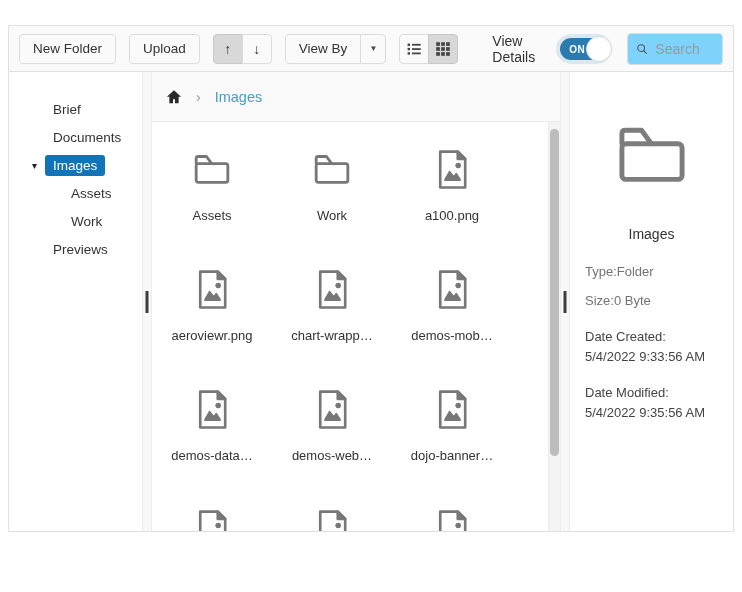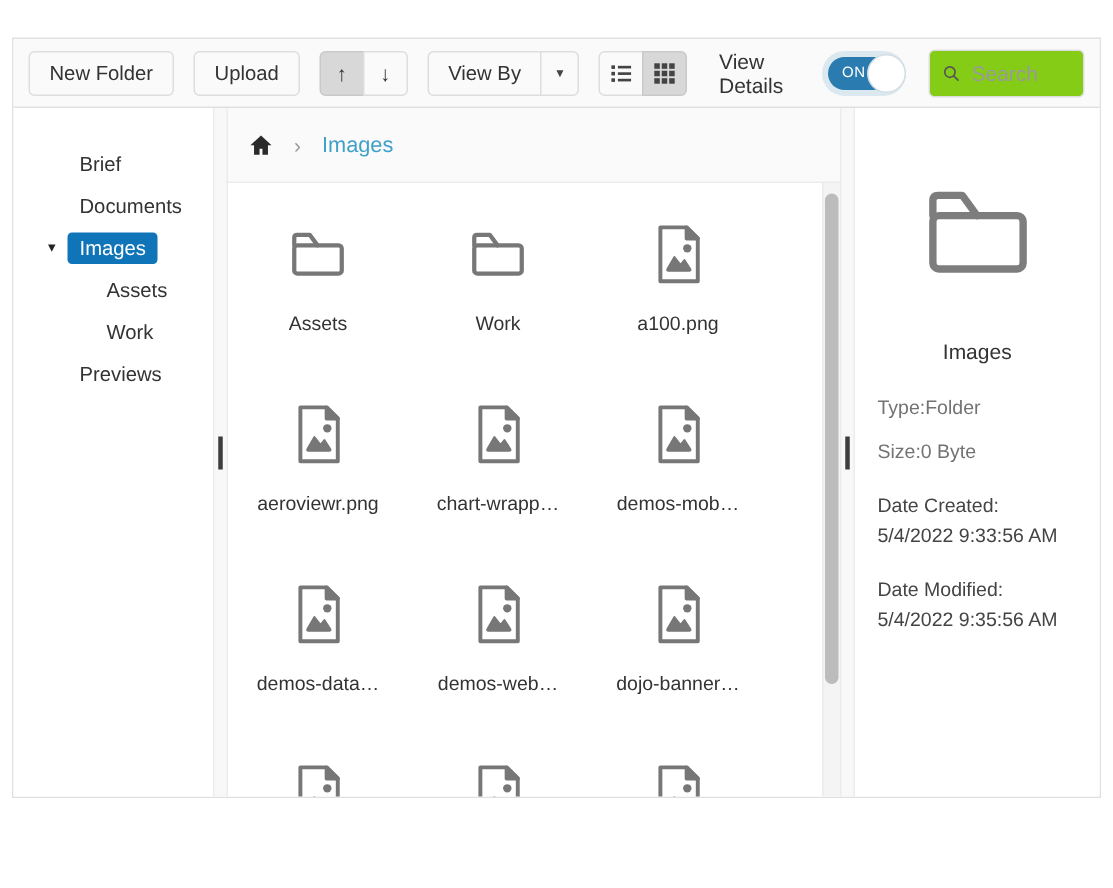--- a/index.html
+++ b/index.html
@@ -9,25 +9,25 @@
   
   .toolbar { height:46px; flex:0 0 46px; background:#fafafa; border-bottom:1px solid #e0e0e0; display:flex; align-items:center; padding:0 10px; gap:13px; }
   .btn { display:inline-flex; align-items:center; justify-content:center; height:30px; padding:0 13px; background:#fafafa; border:1px solid #ddd; border-radius:4px; font-size:13.5px; color:#333; cursor:pointer; white-space:nowrap; }
   .btn-group { display:inline-flex; }
   .btn-group .btn { border-radius:0; margin-left:-1px; }
   .btn-group .btn:first-child { border-radius:4px 0 0 4px; margin-left:0; }
   .btn-group .btn:last-child { border-radius:0 4px 4px 0; }
   .btn.icon-btn { width:30px; padding:0; font-size:14px; }
   .btn.active { background:#d8d8d8; border-color:#c9c9c9; }
   .caret { font-size:8px; color:#444; line-height:1; }
-  .view-details-label { font-size:14px; color:#333; margin-left:8px; }
+  .view-details-label { font-size:14px; color:#333; margin-left:21px; }
   .switch { position:relative; width:48px; height:22px; border-radius:12px; background:#2a7cb0; box-shadow:0 0 0 4px rgba(42,124,176,0.14); cursor:pointer; flex:0 0 auto; margin:0 6px; }
-  .switch .on-label { position:absolute; left:9px; top:50%; transform:translateY(-50%); color:#fff; font-size:10px; font-weight:normal; letter-spacing:0.5px; }
+  .switch .on-label { position:absolute; left:9px; top:50%; transform:translateY(-50%); color:#fff; font-size:10px; font-weight:bold; letter-spacing:0.5px; }
   .switch .knob { position:absolute; right:-4px; top:-2px; width:26px; height:26px; border-radius:50%; background:#fff; border:1px solid #d3dce2; }
-  .search-box { margin-left:auto; width:140px; height:32px; background:#84cc16; border:1px solid #ddd; border-radius:4px; display:flex; align-items:center; padding:0 8px; gap:7px; }
+  .search-box { margin-left:auto; width:140px; height:32px; background:#7dd3fc; border:1px solid #ddd; border-radius:4px; display:flex; align-items:center; padding:0 8px; gap:7px; }
   .search-box input { border:none; outline:none; width:100%; font-size:14px; color:#333; font-family:"Liberation Sans", sans-serif; background:transparent; }
   .search-box input::placeholder { color:#9a9a9a; }
 
   
   .panels { flex:1; display:flex; min-height:0; }
   .tree-panel { flex:0 0 133px; background:#fff; padding-top:23px; overflow:hidden; }
   .tree-item { position:relative; height:28px; display:flex; align-items:center; font-size:13.5px; color:#333; cursor:pointer;text-align:center; }
   .tree-item.lvl1 { padding-left:44px; }
   .tree-item.lvl2 { padding-left:62px; }
   .tree-item .caret-tree { position:absolute; left:23px; top:50%; transform:translateY(-50%); font-size:10px; color:#222; }

